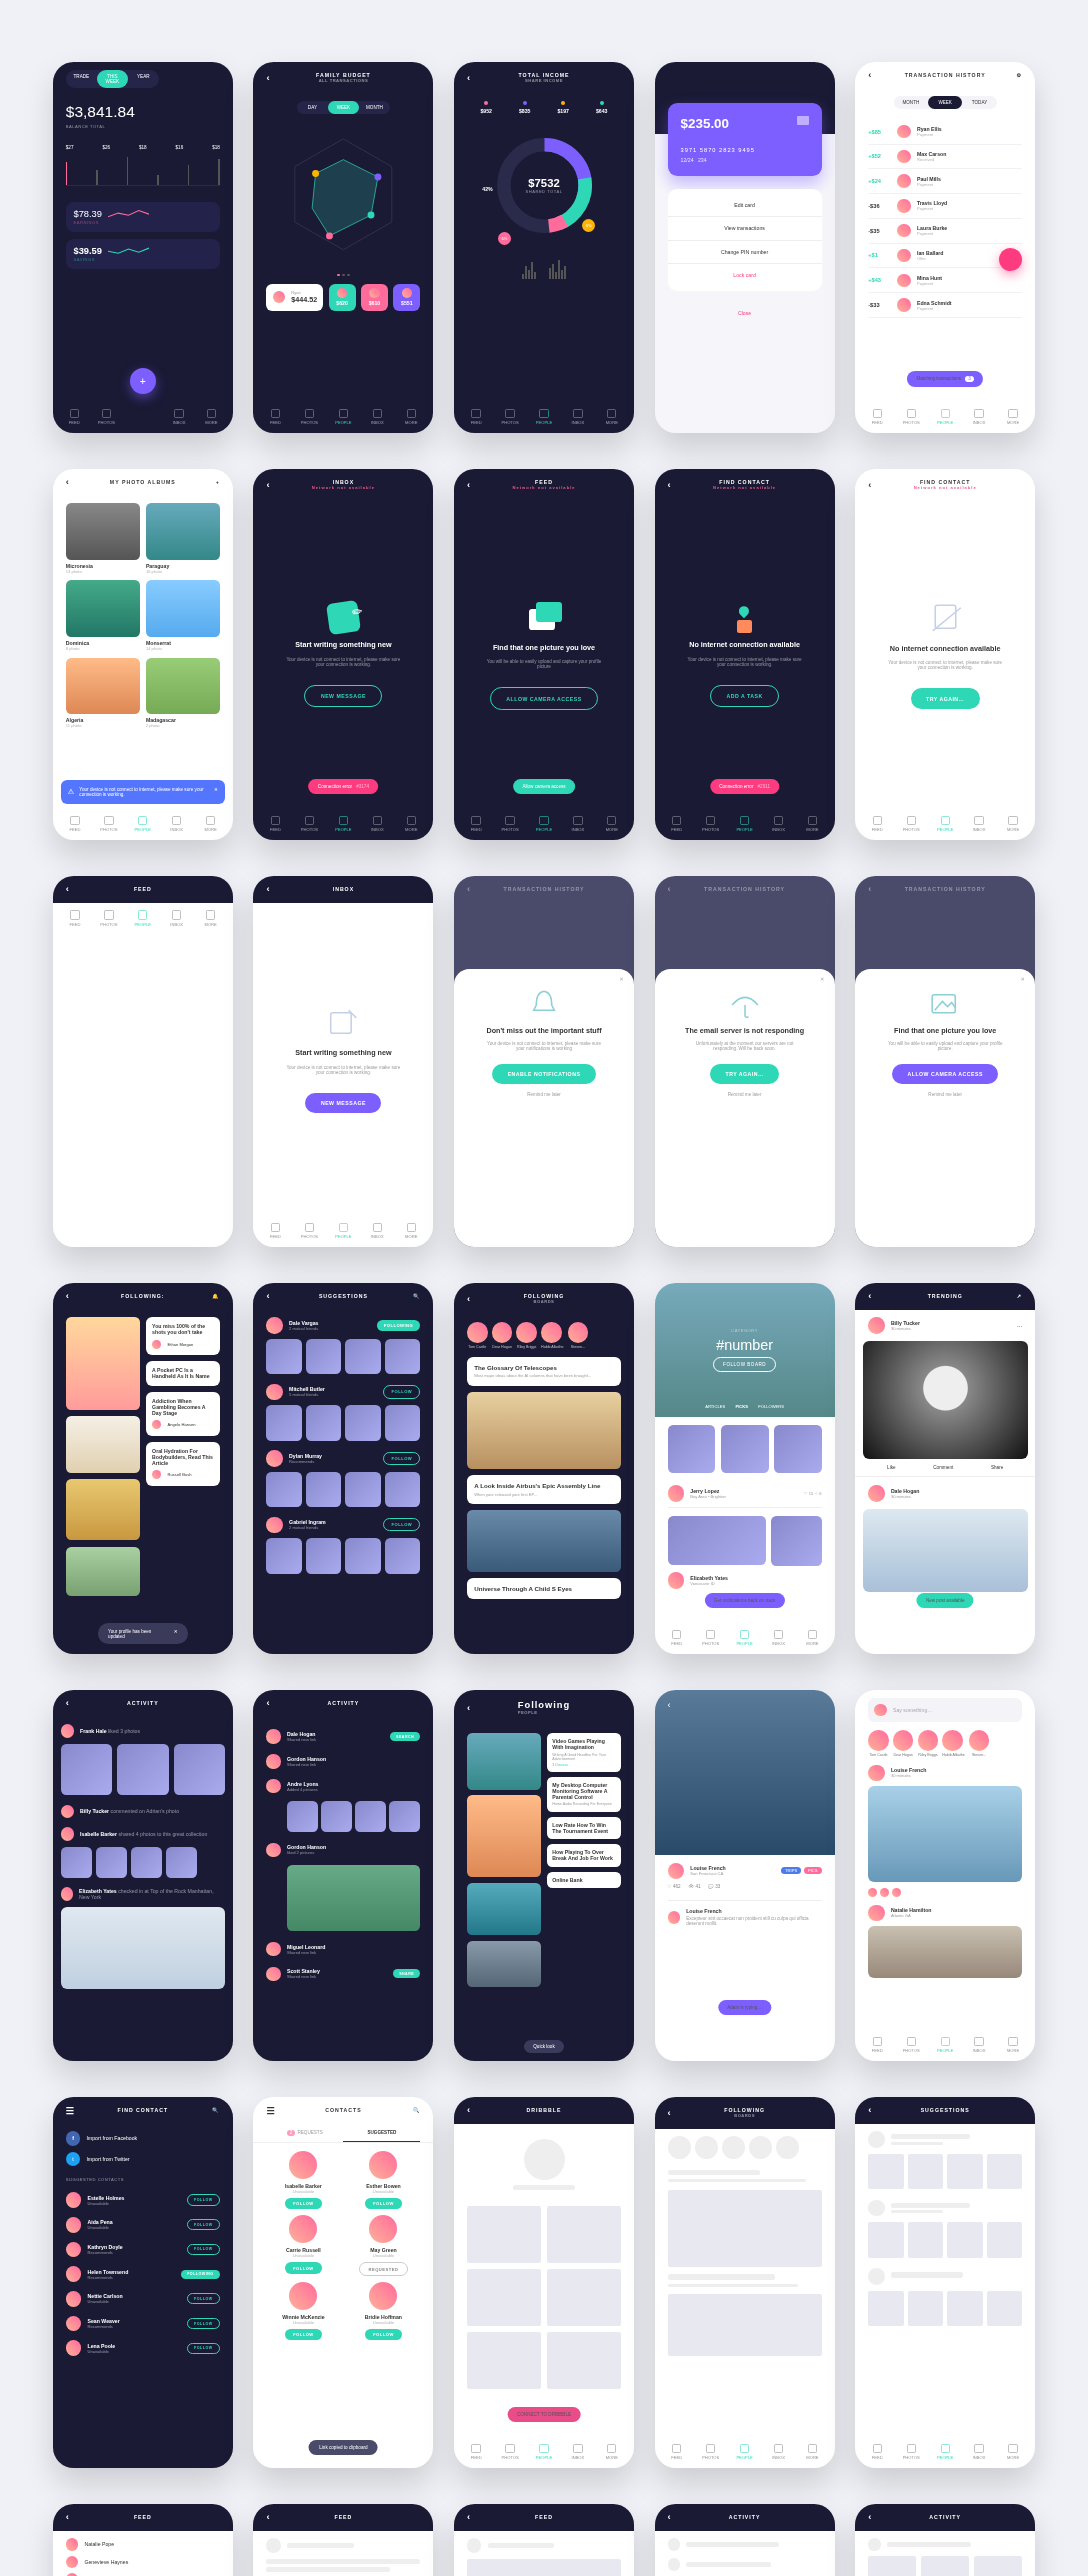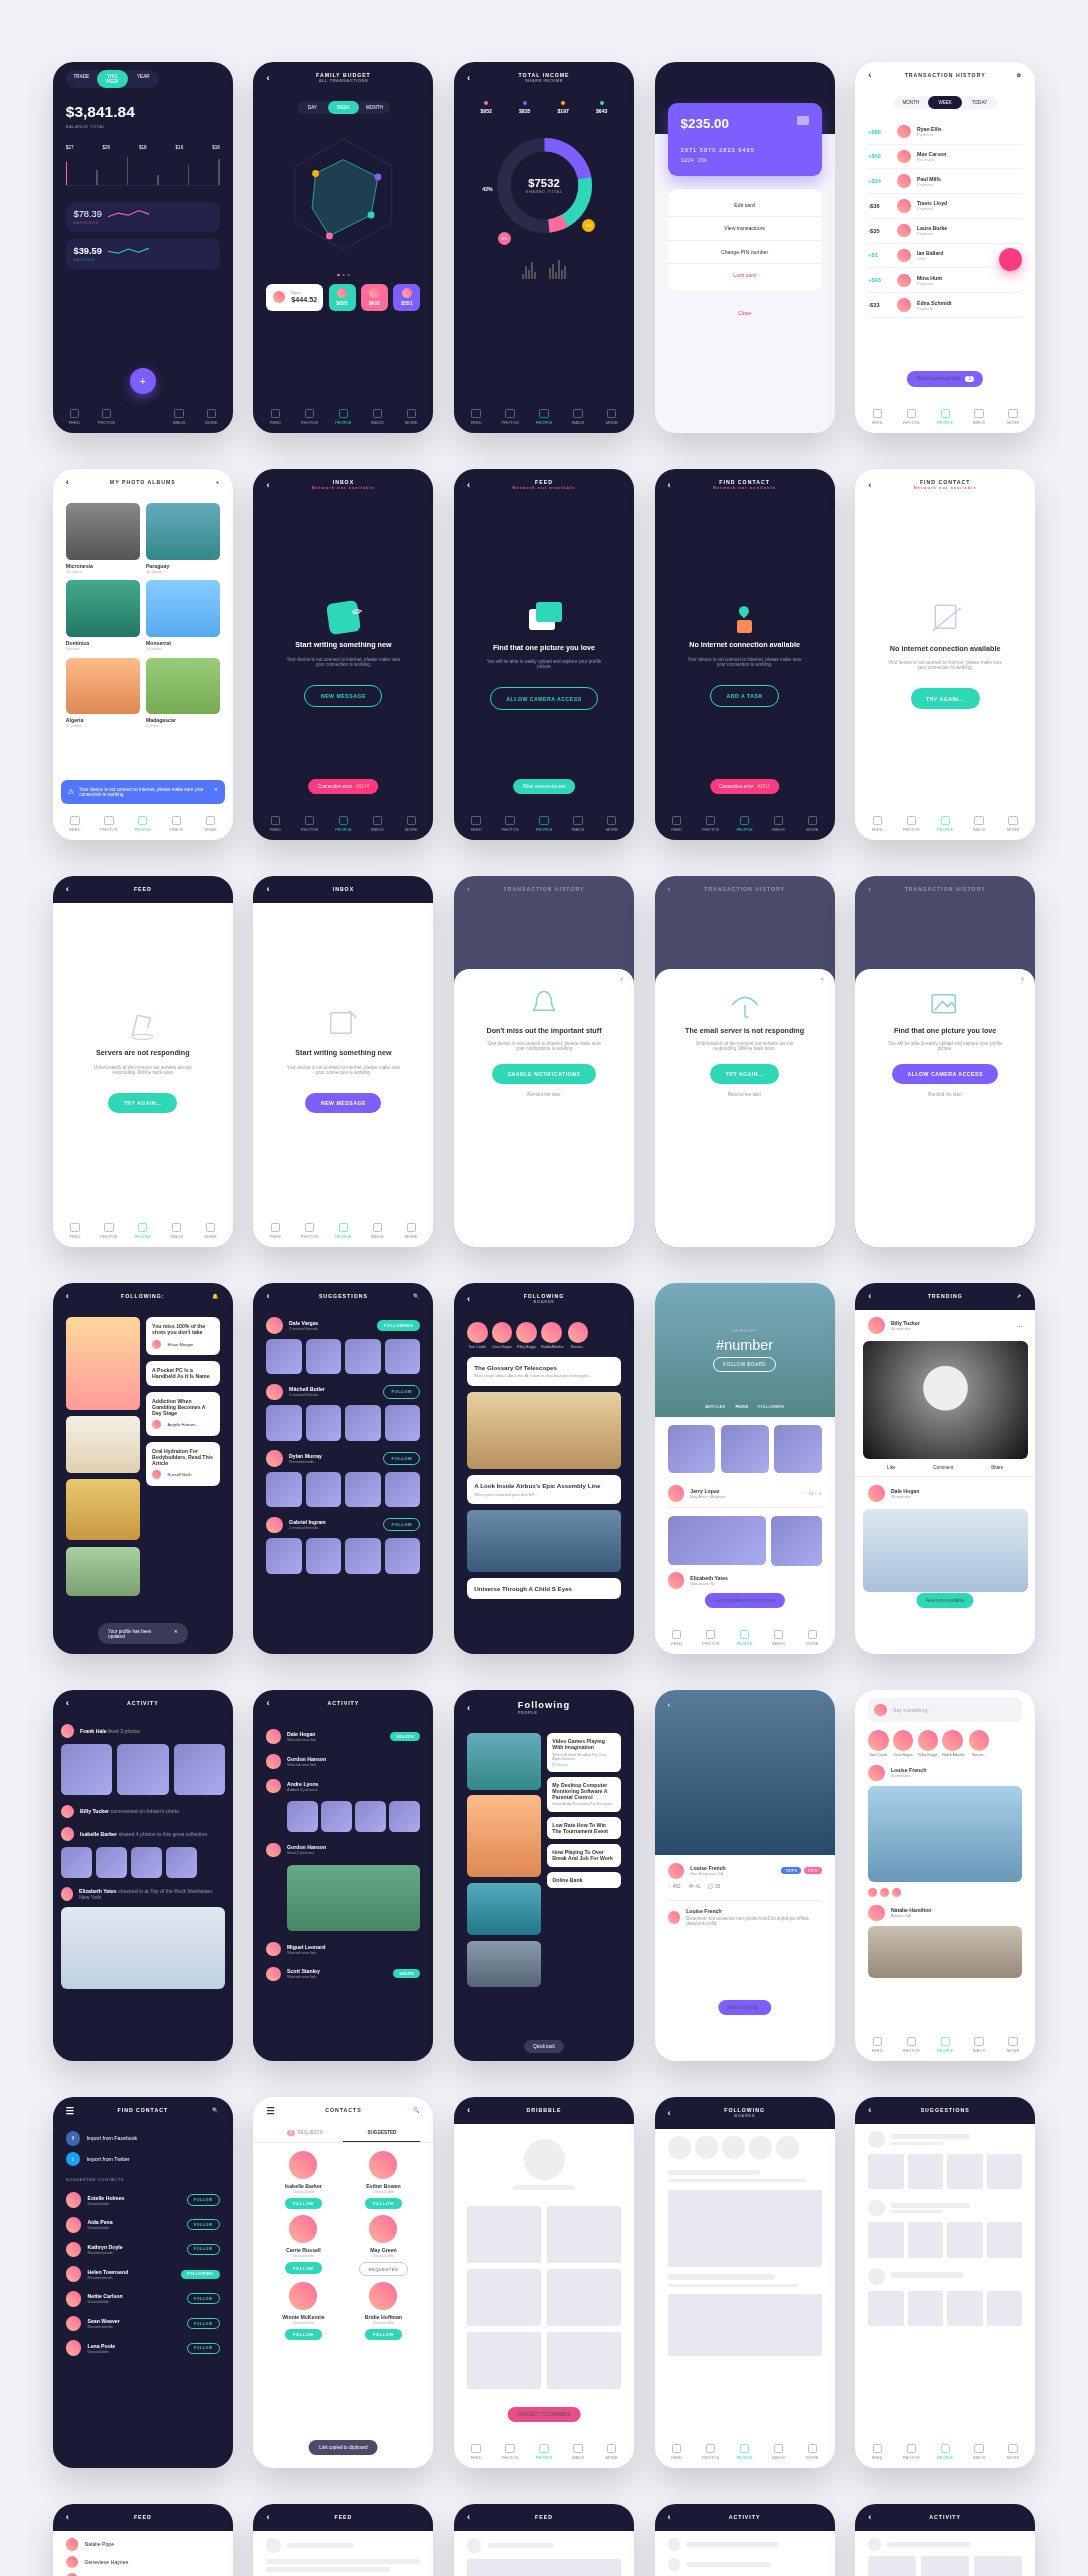--- a/index.html
+++ b/index.html
@@ -44,21 +44,21 @@
 
 <div class="grid">
 
 <div class="sc">
  <div class="body">
   <div class="pill" style="width:93px">
    <span>TRADE</span>
    <span class="on">THIS WEEK</span>
    <span>YEAR</span>
   </div>
-  <div style="margin:15.5px 0 3.1px;font-size:15.5px;font-weight:700">$3,841.84</div>
+  <div style="margin:15.5px 0 3.1px;font-size:15.5px;font-weight:400">$3,841.84</div>
   <div class="sub">BALANCE TOTAL</div>
   <div style="display:flex;justify-content:space-between;margin:15.5px 0 5.2px;font-size:4.6px">
    <span>$27</span>
           <span>$26</span>
           <span>$18</span>
           <span>$16</span>
           <span>$18</span>
   </div>
   <div style="display:flex;justify-content:space-between;height:31px;align-items:flex-end;border-bottom:0.5px solid #2a2a4a">
    <div style="width:1.5px;height:23px;background:#ff6b9b"></div>
@@ -503,29 +503,20 @@
         <div><div class="ic"></div><span>INBOX</span></div>
         <div><div class="ic"></div><span>MORE</span></div>
       </div>
 </div>
 
 <div class="sc light" style="display:flex">
  <div class="hdr" style="background:#1a1a35;color:#fff">
         <span class="back">‹</span>
         <span>FEED</span>
       </div>
- <div class="body" style="text-align:center;display:flex;flex-direction:column;justify-content:center;align-items:center;gap:7.7px">
-  <svg width="41" height="36" viewBox="0 0 80 70">
-          <polyline points="20,60 30,20 55,25 50,45" fill="none" stroke="#c5d0e6" stroke-width="3"></polyline>
-          <ellipse cx="40" cy="62" rx="20" ry="5" fill="none" stroke="#c5d0e6" stroke-width="2"></ellipse>
-        </svg>
-  <div style="font-weight:600;font-size:7.2px">Servers are not responding</div>
-  <div style="opacity:.5;font-size:4.6px;max-width:118px">Unfortunately at the moment our servers are not responding. Will be back soon</div>
-  <div class="btn btn-teal" style="margin-top:10.3px">TRY AGAIN…</div>
- </div>
  <div class="nav">
         <div><div class="ic"></div><span>FEED</span></div>
         <div><div class="ic"></div><span>PHOTOS</span></div>
         <div class="on"><div class="ic"></div><span>PEOPLE</span></div>
         <div><div class="ic"></div><span>INBOX</span></div>
         <div><div class="ic"></div><span>MORE</span></div>
       </div>
 </div>
 
 <div class="sc light">

